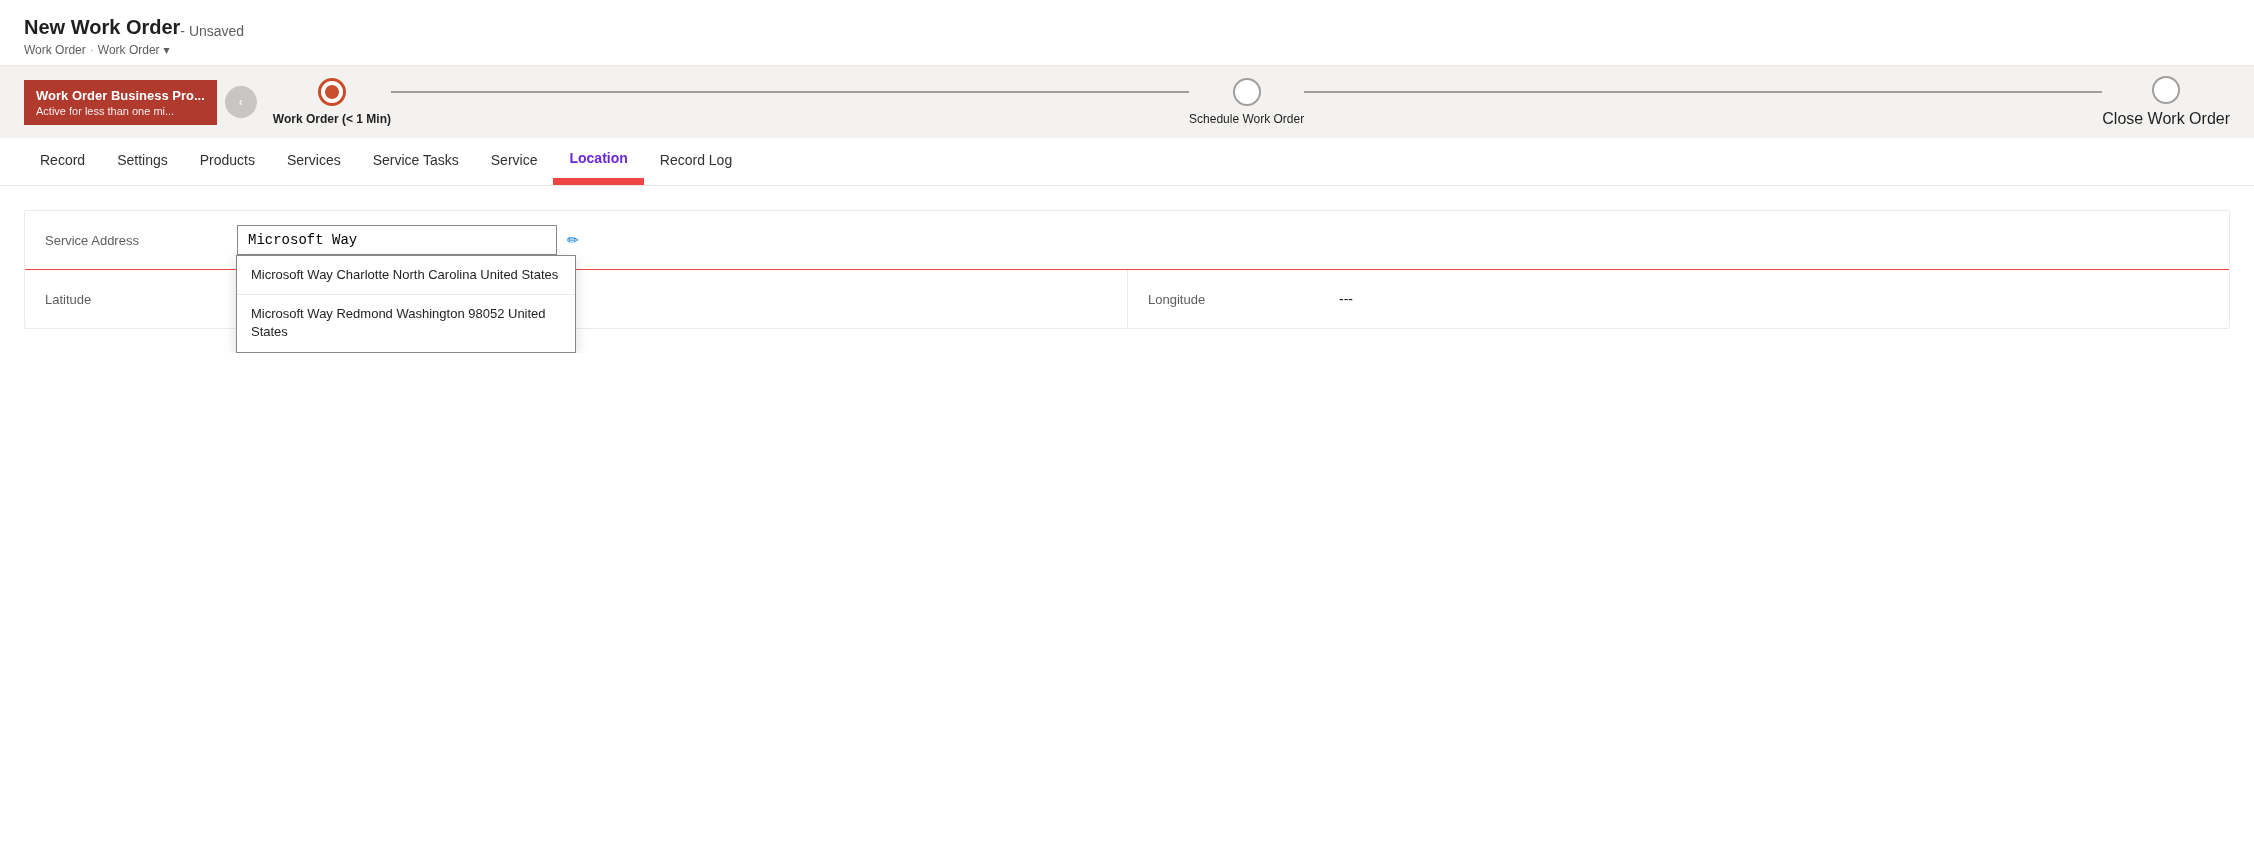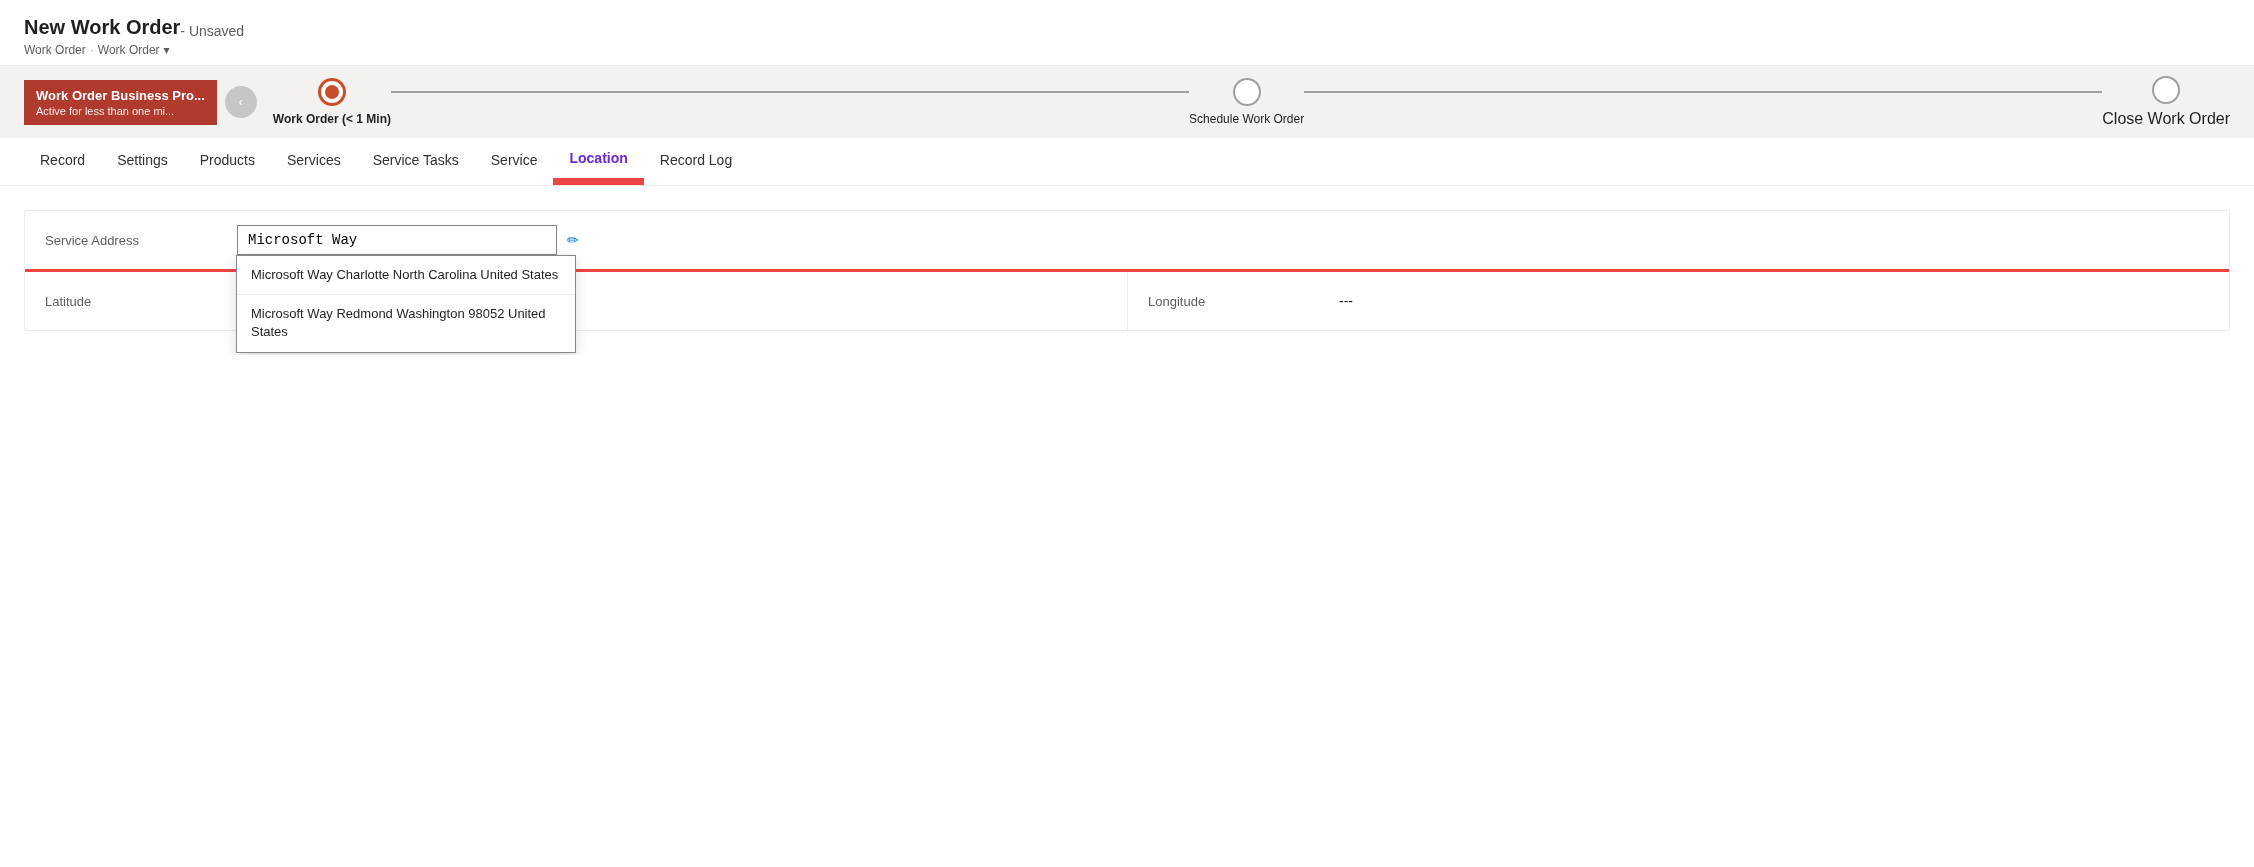--- a/index.html
+++ b/index.html
@@ -149,21 +149,21 @@
     
     .form-card {
       border: 1px solid #edebe9;
       border-radius: 2px;
       padding: 0;
       background: #fff;
     }
     .form-row {
       display: flex;
       align-items: stretch;
-      border-bottom: 3px solid #ef4444;
+      border-bottom: 1px solid #ef4444;
       min-height: 56px;
     }
     .form-row:last-child { border-bottom: none; }
     .form-label {
       width: 200px;
       padding: 16px 16px 16px 20px;
       color: #605e5c;
       font-size: 13px;
       flex-shrink: 0;
       display: flex;

